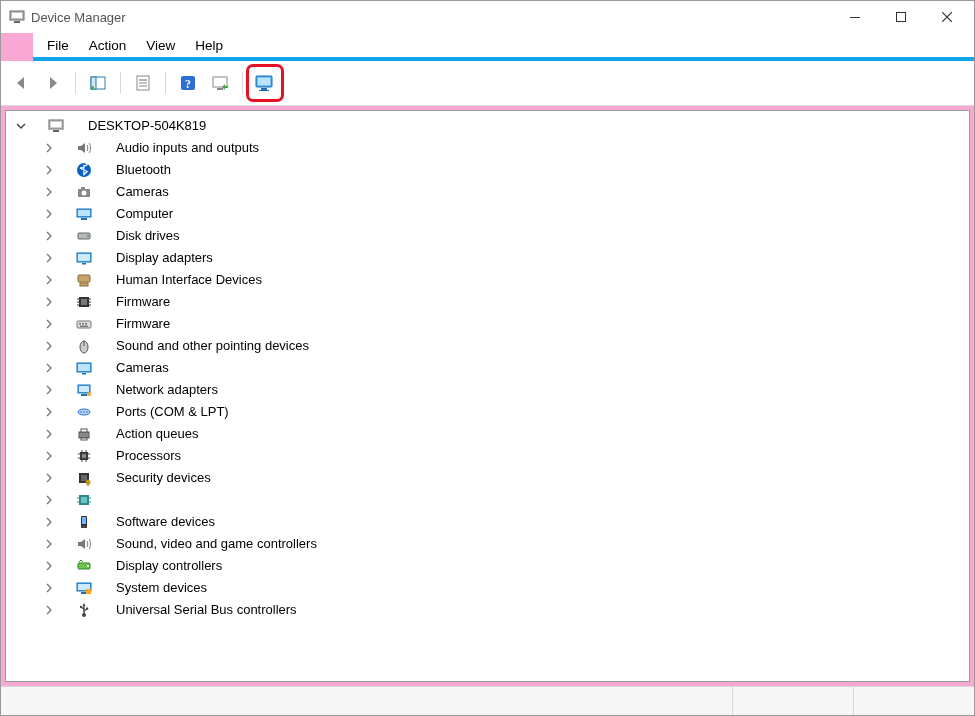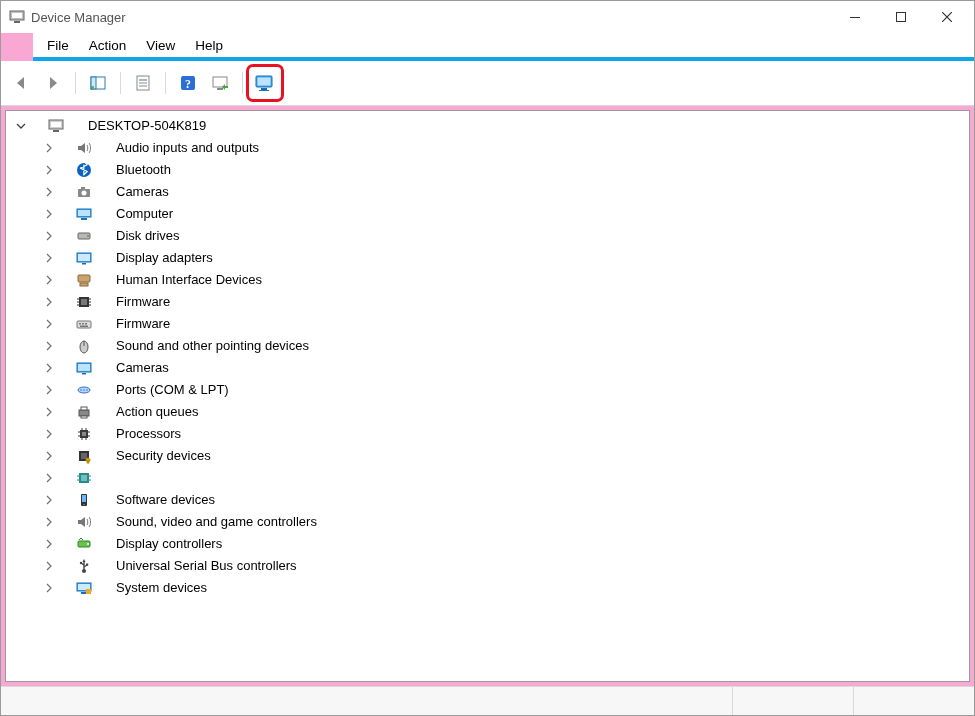--- a/index.html
+++ b/index.html
@@ -418,20 +418,36 @@
           <span class="label">Cameras</span>
         </div>
         <div class="tree-row child">
           <span class="expander">
             <svg width="10" height="10" viewBox="0 0 10 10">
               <path d="M3 1 L7 5 L3 9" stroke="#707070" fill="none" stroke-width="1.2"></path>
             </svg>
           </span>
           <span class="dev-icon">
             <svg width="16" height="16" viewBox="0 0 16 16">
+              <rect x="2" y="3" width="12" height="8" fill="#3fa9f5" stroke="#1b6fb5"></rect>
+              <rect x="3" y="4" width="10" height="6" fill="#cdeaff"></rect>
+              <rect x="5" y="12" width="6" height="2" fill="#1b6fb5"></rect>
+              <circle cx="13" cy="12" r="2" fill="#f5a623"></circle>
+            </svg>
+          </span>
+          <span class="label">Network adapters</span>
+        </div>
+        <div class="tree-row child">
+          <span class="expander">
+            <svg width="10" height="10" viewBox="0 0 10 10">
+              <path d="M3 1 L7 5 L3 9" stroke="#707070" fill="none" stroke-width="1.2"></path>
+            </svg>
+          </span>
+          <span class="dev-icon">
+            <svg width="16" height="16" viewBox="0 0 16 16">
               <ellipse cx="8" cy="8" rx="6" ry="3" fill="#b9d6f2" stroke="#2a6fd6"></ellipse>
               <circle cx="5" cy="8" r="0.8" fill="#2a6fd6"></circle>
               <circle cx="8" cy="8" r="0.8" fill="#2a6fd6"></circle>
               <circle cx="11" cy="8" r="0.8" fill="#2a6fd6"></circle>
             </svg>
           </span>
           <span class="label">Ports (COM &amp; LPT)</span>
         </div>
         <div class="tree-row child">
           <span class="expander">
@@ -548,46 +564,46 @@
           <span class="label">Display controllers</span>
         </div>
         <div class="tree-row child">
           <span class="expander">
             <svg width="10" height="10" viewBox="0 0 10 10">
               <path d="M3 1 L7 5 L3 9" stroke="#707070" fill="none" stroke-width="1.2"></path>
             </svg>
           </span>
           <span class="dev-icon">
             <svg width="16" height="16" viewBox="0 0 16 16">
+              <rect x="1" y="3" width="14" height="8" fill="#3fa9f5" stroke="#1b6fb5"></rect>
+              <rect x="2" y="4" width="12" height="6" fill="#cdeaff"></rect>
+              <rect x="5" y="12" width="6" height="2" fill="#1b6fb5"></rect>
+              <rect x="10" y="9" width="5" height="5" fill="#f5a623"></rect>
+            </svg>
+          </span>
+          <span class="label">System devices</span>
+        </div>
+        <div class="tree-row child">
+          <span class="expander">
+            <svg width="10" height="10" viewBox="0 0 10 10">
+              <path d="M3 1 L7 5 L3 9" stroke="#707070" fill="none" stroke-width="1.2"></path>
+            </svg>
+          </span>
+          <span class="dev-icon">
+            <svg width="16" height="16" viewBox="0 0 16 16">
               <circle cx="8" cy="13" r="2" fill="#444"></circle>
               <line x1="8" y1="13" x2="8" y2="3" stroke="#444" stroke-width="1.4"></line>
               <path d="M8 7 l-3 -2 M8 9 l3 -2" stroke="#444" stroke-width="1.4"></path>
               <circle cx="5" cy="5" r="1.2" fill="#444"></circle>
               <rect x="10" y="5.5" width="2.2" height="2.2" fill="#444"></rect>
               <polygon points="8,1 6.5,4 9.5,4" fill="#444"></polygon>
             </svg>
           </span>
           <span class="label">Universal Serial Bus controllers</span>
         </div>
-        <div class="tree-row child">
-          <span class="expander">
-            <svg width="10" height="10" viewBox="0 0 10 10">
-              <path d="M3 1 L7 5 L3 9" stroke="#707070" fill="none" stroke-width="1.2"></path>
-            </svg>
-          </span>
-          <span class="dev-icon">
-            <svg width="16" height="16" viewBox="0 0 16 16">
-              <rect x="1" y="3" width="14" height="8" fill="#3fa9f5" stroke="#1b6fb5"></rect>
-              <rect x="2" y="4" width="12" height="6" fill="#cdeaff"></rect>
-              <rect x="5" y="12" width="6" height="2" fill="#1b6fb5"></rect>
-              <rect x="10" y="9" width="5" height="5" fill="#f5a623"></rect>
-            </svg>
-          </span>
-          <span class="label">System devices</span>
-        </div>
       </div>
   </div>
 
   <div class="status-bar">
     <div class="status-seg"></div>
     <div class="status-seg"></div>
     <div class="status-seg"></div>
   </div>
 
 </div>

